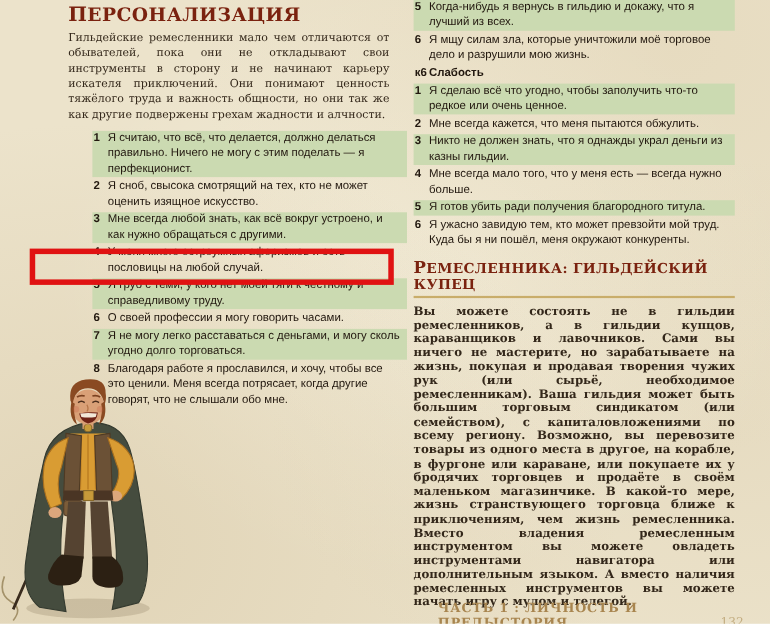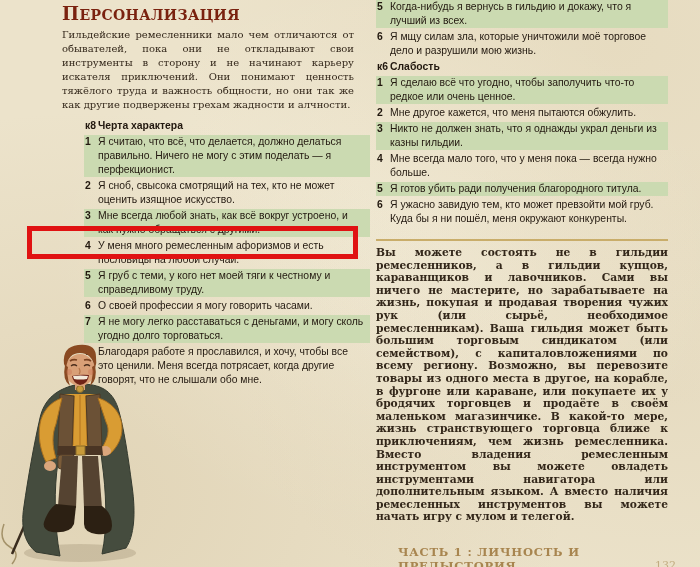--- a/index.html
+++ b/index.html
@@ -14,21 +14,21 @@
       radial-gradient(ellipse at 88% 8%, rgba(208,188,148,.20), transparent 50%),
       radial-gradient(ellipse at 55% 45%, rgba(255,252,240,.30), transparent 62%),
       radial-gradient(ellipse at 95% 70%, rgba(200,180,140,.15), transparent 45%);
     font-family: "DejaVu Serif", serif;
   }
 
   
   .col-left { position:absolute; left:62px; top:0; width:308px; }
   .h-pers {
     margin:0; padding-top:3px;
-    color:#7a220f; font-size:14px; font-weight:600; letter-spacing:.4px;
+    color:#7a220f; font-size:17px; font-weight:600; letter-spacing:.4px;
     font-family:"DejaVu Serif",serif;
   }
   .h-pers::first-letter { font-size:18px; }
   .intro {
     margin:4px 16px 0 0;
     font-size:10px; line-height:14px; font-weight:400;
     color:#33271a; text-align:justify;
   }
 
   .dtable {
@@ -84,40 +84,36 @@
 </head>
 <body>
 
 <div class="page">
 
   <div class="col-left">
     <h2 class="h-pers">ПЕРСОНАЛИЗАЦИЯ</h2>
     <p class="intro">Гильдейские ремесленники мало чем отличаются от обывателей, пока они не откладывают свои инструменты в сторону и не начинают карьеру искателя приключений. Они понимают ценность тяжёлого труда и важность общности, но они так же как другие подвержены грехам жадности и алчности.</p>
 
     <div class="dtable">
-      <div class="thead">
-        <span class="tnum">к8</span>
-        <span class="ttxt">Черта характера</span>
-      </div>
       <div>
           <div class="trow shaded">
             <span class="tnum">1</span>
             <span class="ttxt">Я считаю, что всё, что делается, должно делаться правильно. Ничего не могу с этим поделать — я перфекционист.</span>
           </div>
           <div class="trow">
             <span class="tnum">2</span>
             <span class="ttxt">Я сноб, свысока смотрящий на тех, кто не может оценить изящное искусство.</span>
           </div>
           <div class="trow shaded">
             <span class="tnum">3</span>
             <span class="ttxt">Мне всегда любой знать, как всё вокруг устроено, и как нужно обращаться с другими.</span>
           </div>
           <div class="trow">
             <span class="tnum">4</span>
-            <span class="ttxt">У меня много ремесленным афоризмов и есть пословицы на любой случай.</span>
+            <span class="ttxt">У меня много остроумных афоризмов и есть пословицы на любой случай.</span>
           </div>
           <div class="trow shaded">
             <span class="tnum">5</span>
             <span class="ttxt">Я груб с теми, у кого нет моей тяги к честному и справедливому труду.</span>
           </div>
           <div class="trow">
             <span class="tnum">6</span>
             <span class="ttxt">О своей профессии я могу говорить часами.</span>
           </div>
           <div class="trow shaded">
@@ -151,43 +147,44 @@
         <span class="tnum">к6</span>
         <span class="ttxt">Слабость</span>
       </div>
       <div>
           <div class="trow shaded">
             <span class="tnum">1</span>
             <span class="ttxt">Я сделаю всё что угодно, чтобы заполучить что-то редкое или очень ценное.</span>
           </div>
           <div class="trow">
             <span class="tnum">2</span>
-            <span class="ttxt">Мне другое кажется, что меня пытаются обжулить.</span>
+            <span class="ttxt">Мне всегда кажется, что меня пытаются обжулить.</span>
           </div>
           <div class="trow shaded">
             <span class="tnum">3</span>
             <span class="ttxt">Никто не должен знать, что я однажды украл деньги из казны гильдии.</span>
           </div>
           <div class="trow">
             <span class="tnum">4</span>
-            <span class="ttxt">Мне всегда мало того, что у меня пока — всегда нужно больше.</span>
+            <span class="ttxt">Мне всегда мало того, что у меня есть — всегда нужно больше.</span>
           </div>
           <div class="trow shaded">
             <span class="tnum">5</span>
             <span class="ttxt">Я готов убить ради получения благородного титула.</span>
           </div>
           <div class="trow">
             <span class="tnum">6</span>
-            <span class="ttxt">Я ужасно завидую тем, кто может превзойти мой груб. Куда бы я ни пошёл, меня окружают конкуренты.</span>
+            <span class="ttxt">Я ужасно завидую тем, кто может превзойти мой труд. Куда бы я ни пошёл, меня окружают конкуренты.</span>
           </div>
         </div>
     </div>
 
     <div class="variant">
       <div class="vh-wrap">
+        <h3 class="vh">РЕМЕСЛЕННИКА: ГИЛЬДЕЙСКИЙ КУПЕЦ</h3>
       </div>
       <p class="vbody">Вы можете состоять не в гильдии ремесленников, а в гильдии купцов, караванщиков и лавочников. Сами вы ничего не мастерите, но зарабатываете на жизнь, покупая и продавая творения чужих рук (или сырьё, необходимое ремесленникам). Ваша гильдия может быть большим торговым синдикатом (или семейством), с капиталовложениями по всему региону. Возможно, вы перевозите товары из одного места в другое, на корабле, в фургоне или караване, или покупаете их у бродячих торговцев и продаёте в своём маленьком магазинчике. В какой-то мере, жизнь странствующего торговца ближе к приключениям, чем жизнь ремесленника. Вместо владения ремесленным инструментом вы можете овладеть инструментами навигатора или дополнительным языком. А вместо наличия ремесленных инструментов вы можете начать игру с мулом и телегой.</p>
     </div>
   </div>
 
   <div class="red-box"></div>
 
   <svg class="illus" viewBox="0 0 160 229">
 
     <path d="M4,186 Q-2,202 10,209 Q21,215 12,226" fill="none" stroke="#a4926a" stroke-width="1.5"></path>

